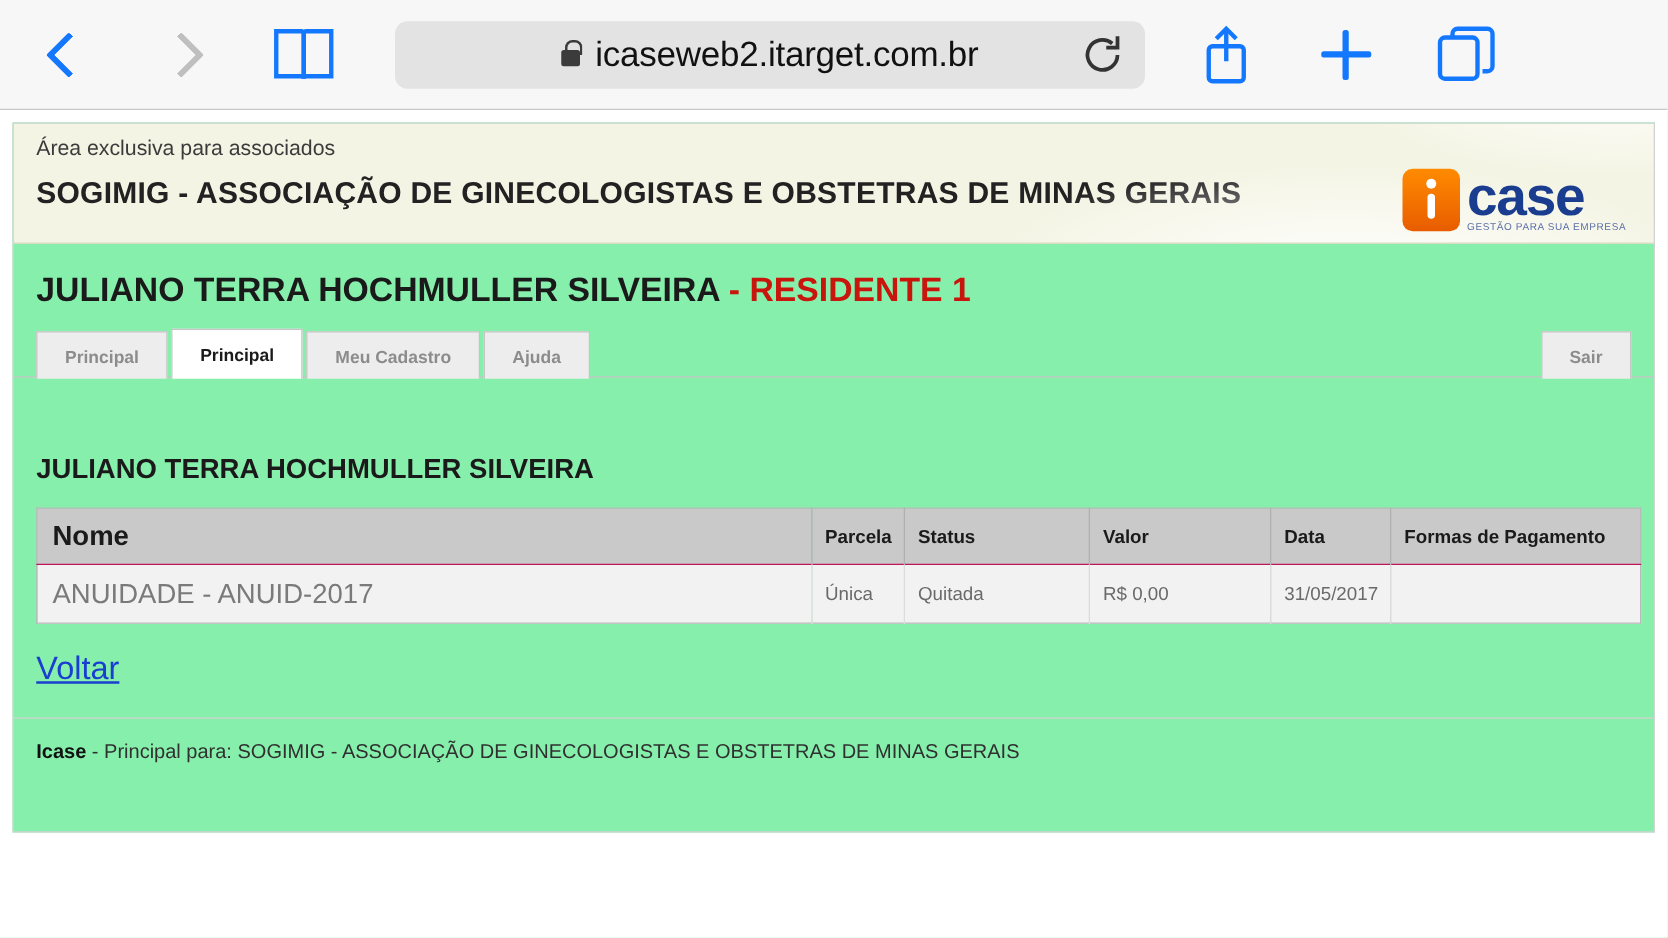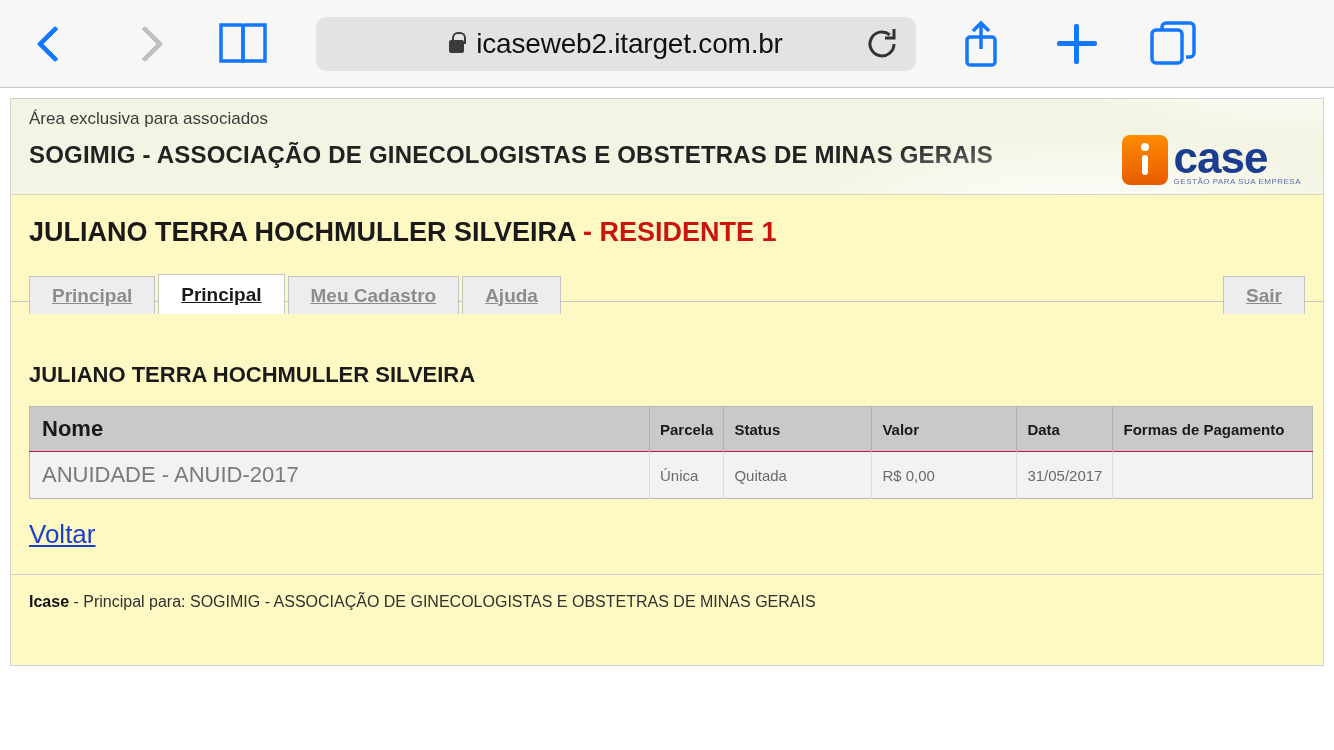--- a/index.html
+++ b/index.html
@@ -96,21 +96,21 @@
   .page {
     position: relative;
     width: 1334px;
     height: 662px;
     background: #ffffff;
     padding: 10px 10px 0 10px;
   }
   .card {
     width: 1314px;
     border: 1px solid #d2d2d2;
-    background: #fef9c3;
+    background: #86efac;
     height: 568px;
   }
 
   .topbar {
     background: #f4f4e4;
     border-bottom: 1px solid #d8d8c0;
     height: 96px;
     position: relative;
     padding: 10px 16px 0 18px;
     overflow: hidden;
@@ -188,30 +188,29 @@
     align-items: flex-end;
     padding: 0 18px;
     border-bottom: 1px solid #c5c5c5;
     position: relative;
     height: 40px;
   }
   .tab {
     height: 38px;
     padding: 0 22px;
     display: flex; align-items: center;
-    font-size: 19px;
+    font-size: 14px;
     font-weight: bold;
     color: #8c8c8c;
     background: #ededed;
     border: 1px solid #c5c5c5;
     border-bottom: none;
     margin-right: 3px;
     position: relative;
-    top: 13px;
-    text-decoration: underline;
+    top: 2px;
   }
   .tab.active {
     background: #ffffff;
     color: #1a1a1a;
     height: 40px;
     z-index: 3;
   }
   .tab-spacer { flex: 1; }
   .tab.logout {
     margin-right: 0;

